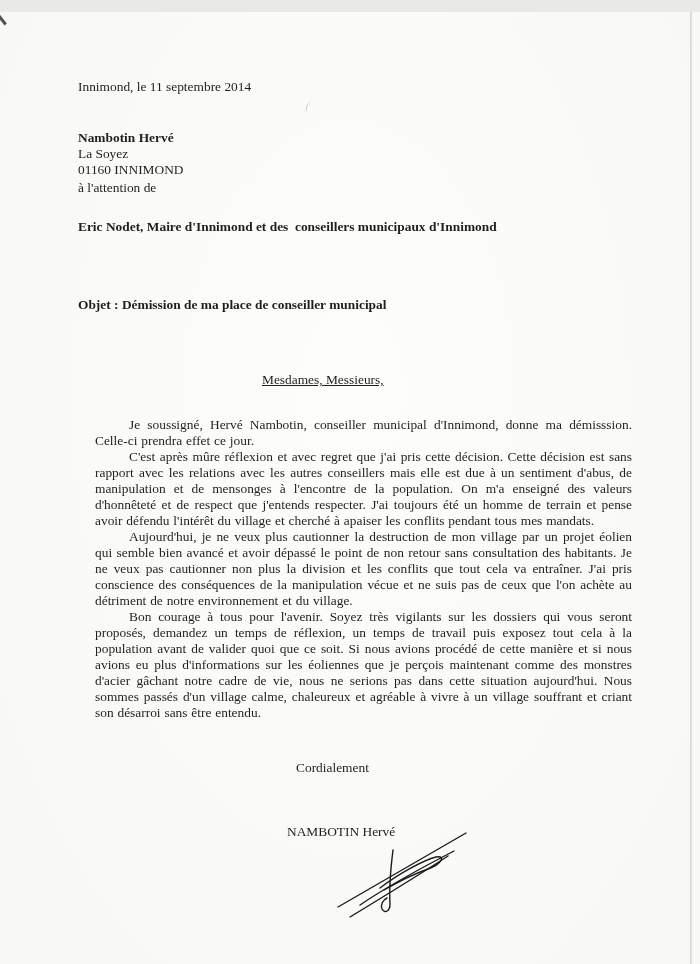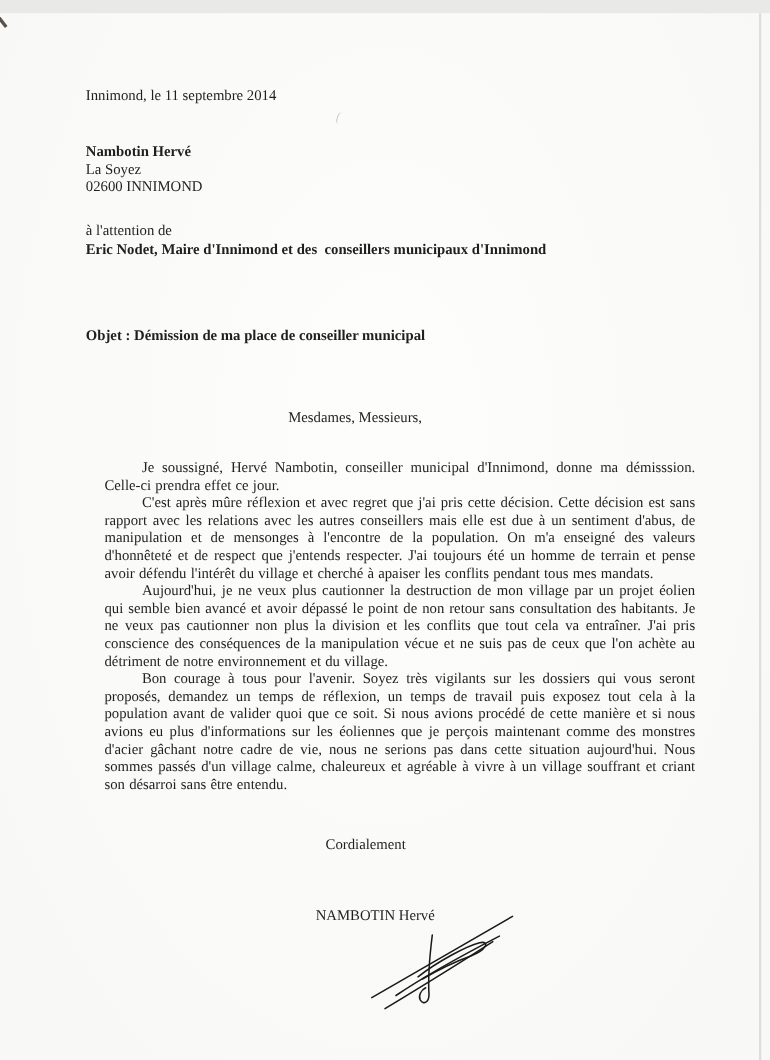--- a/index.html
+++ b/index.html
@@ -99,30 +99,30 @@
   <div class="abs scan-corner-mark"></div>
   <div class="abs scan-speck"></div>
   <div class="abs scan-right-edge"></div>
   <div class="abs scan-bottom-edge"></div>
 
   <div class="abs t" style="left:78px; top:67px;">Innimond, le 11 septembre 2014</div>
 
   <div class="abs addr" style="left:78px; top:118px;">
     <div class="t bold">Nambotin Hervé</div>
     <div class="t">La Soyez</div>
-    <div class="t">02600 INNIMOND</div>
+    <div class="t">01160 INNIMOND</div>
   </div>
 
-  <div class="abs t" style="left:78px; top:190px;">à l'attention de</div>
+  <div class="abs t" style="left:78px; top:168px;">à l'attention de</div>
 
   <div class="abs t bold prewrap" style="left:78px; top:207px;">Eric Nodet, Maire d'Innimond et des  conseillers municipaux d'Innimond</div>
 
   <div class="abs t bold" style="left:78px; top:285px;">Objet : Démission de ma place de conseiller municipal</div>
 
-  <div class="abs t" style="left:262px; top:360px;">Mesdames, Messieurs,</div>
+  <div class="abs t" style="left:262px; top:360px;text-decoration:underline;">Mesdames, Messieurs,</div>
 
   <div class="abs body-block">
     <p>Je soussigné, Hervé Nambotin, conseiller municipal d'Innimond, donne ma démisssion. Celle-ci prendra effet ce jour.</p>
     <p>C'est après mûre réflexion et avec regret que j'ai pris cette décision. Cette décision est sans rapport avec les relations avec les autres conseillers mais elle est due à un sentiment d'abus, de manipulation et de mensonges à l'encontre de la population. On m'a enseigné des valeurs d'honnêteté et de respect que j'entends respecter. J'ai toujours été un homme de terrain et pense avoir défendu l'intérêt du village et cherché à apaiser les conflits pendant tous mes mandats.</p>
     <p>Aujourd'hui, je ne veux plus cautionner la destruction de mon village par un projet éolien qui semble bien avancé et avoir dépassé le point de non retour sans consultation des habitants. Je ne veux pas cautionner non plus la division et les conflits que tout cela va entraîner. J'ai pris conscience des conséquences de la manipulation vécue et ne suis pas de ceux que l'on achète au détriment de notre environnement et du village.</p>
     <p>Bon courage à tous pour l'avenir. Soyez très vigilants sur les dossiers qui vous seront proposés, demandez un temps de réflexion, un temps de travail puis exposez tout cela à la population avant de valider quoi que ce soit. Si nous avions procédé de cette manière et si nous avions eu plus d'informations sur les éoliennes que je perçois maintenant comme des monstres d'acier gâchant notre cadre de vie, nous ne serions pas dans cette situation aujourd'hui. Nous sommes passés d'un village calme, chaleureux et agréable à vivre à un village souffrant et criant son désarroi sans être entendu.</p>
   </div>
 
   <div class="abs t" style="left:296px; top:748px;">Cordialement</div>
 

